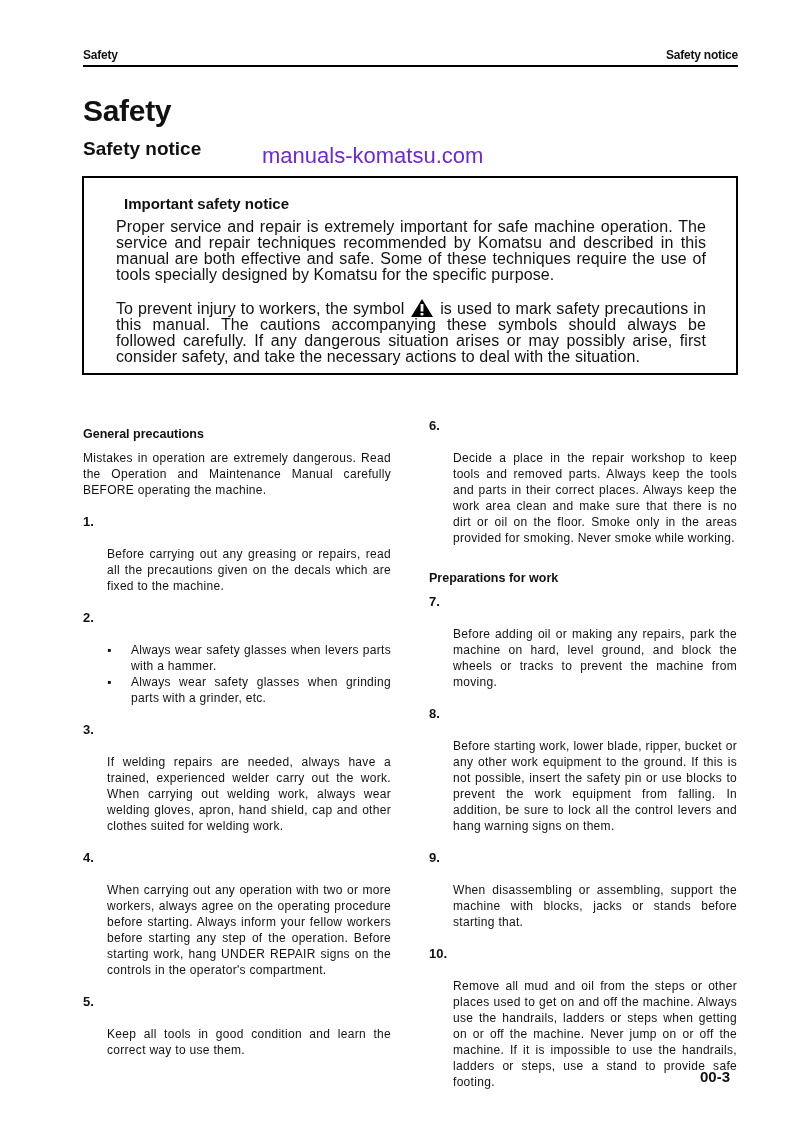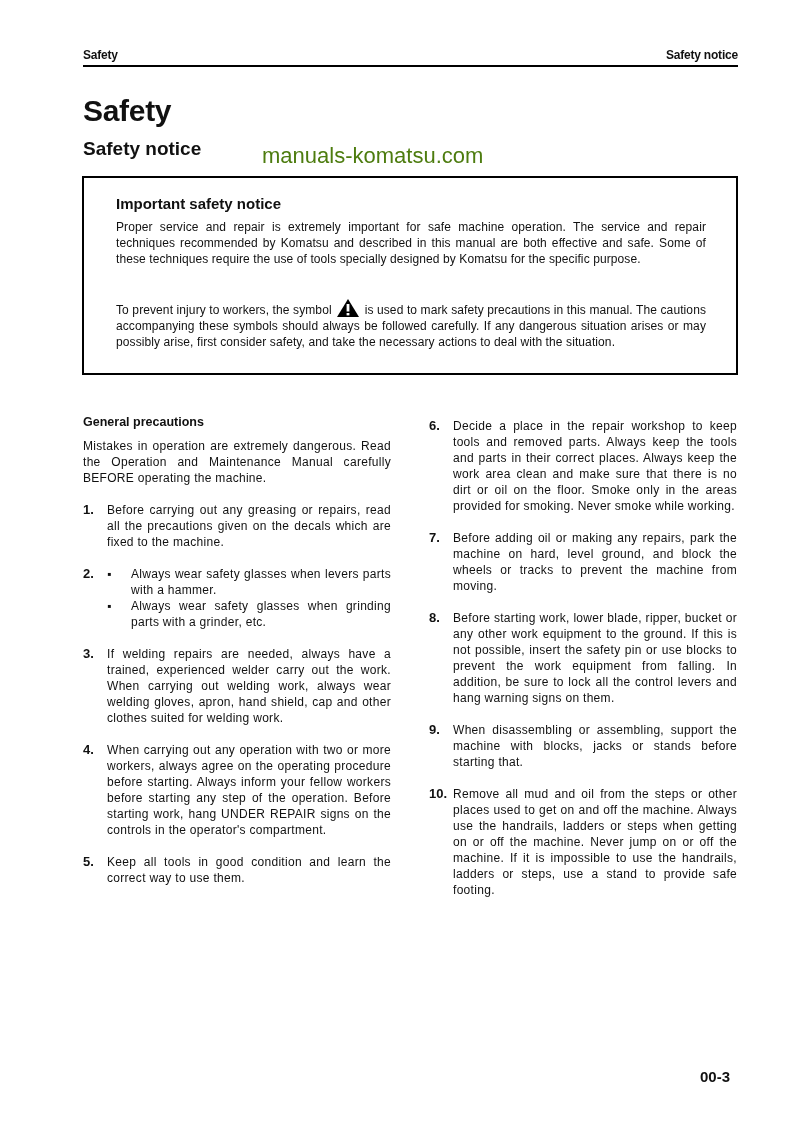--- a/index.html
+++ b/index.html
@@ -3,37 +3,37 @@
 <meta charset="utf-8">
 <style>
   html, body { margin: 0; padding: 0; background: #ffffff; }
   body { width: 793px; height: 1123px; position: relative; overflow: hidden;
          font-family: "Liberation Sans", sans-serif; color: #111; }
   .hdr { position: absolute; left: 83px; top: 48px; width: 655px; height: 17px;
          border-bottom: 2px solid #000; font-size: 12px; font-weight: bold;
          display: flex; justify-content: space-between; align-items: flex-start; letter-spacing: -0.2px; }
   .title { position: absolute; left: 83px; top: 94px; font-size: 30px; font-weight: bold; margin: 0; letter-spacing: -0.3px; }
   .subtitle { position: absolute; left: 83px; top: 138px; font-size: 19px; font-weight: bold; margin: 0; }
-  .watermark { position: absolute; left: 262px; top: 143px; font-size: 22px; color: #4d7c0f; }
+  .watermark { position: absolute; left: 262px; top: 143px; font-size: 22px; color: #6d28d9; }
   .notice { position: absolute; left: 82px; top: 176px; width: 652px; height: 195px;
             border: 2px solid #000; box-sizing: content-box; }
-  .notice h3 { position: absolute; left: 32px; top: 17px; margin: 0; font-size: 15px; font-weight: bold; }
-  .notice p { position: absolute; left: 32px; width: 590px; margin: 0; font-size: 12px; line-height: 16px;
+  .notice h3 { position: absolute; left: 40px; top: 17px; margin: 0; font-size: 15px; font-weight: bold; }
+  .notice p { position: absolute; left: 32px; width: 590px; margin: 0; font-size: 16px; line-height: 16px;
               text-align: justify; letter-spacing: 0.1px; }
   .notice p.p1 { top: 41px; }
   .notice p.p2 { top: 121px; }
   .warn { display: inline-block; vertical-align: -3px; width: 22px; height: 18px; margin: 0 2px; }
   .col { position: absolute; width: 308px; font-size: 12px; line-height: 16px; }
   .col-left { left: 83px; top: 410px; }
   .col-right { left: 429px; top: 418px; }
-  .sec-h { font-weight: bold; font-size: 12.5px; margin: 4px 0 8px 0; line-height: 16px; }
+  .sec-h { font-weight: bold; font-size: 12.5px; margin: 16px 0 8px 0; line-height: 16px; }
   .intro { text-align: justify; margin: 0 0 16px 0; letter-spacing: 0.3px; }
   .item { display: flex; margin: 0 0 16px 0; }
   .num { width: 24px; flex: 0 0 24px; font-weight: bold; font-size: 13px; }
-  .itxt { flex: 1; text-align: justify; letter-spacing: 0.3px; }
+  .itxt { flex: 1; text-align: justify; letter-spacing: 0.3px; margin-top: 32px; }
   .bullets { margin: 0; padding: 0; list-style: none; }
   .bullets li { display: flex; }
   .bdot { width: 24px; flex: 0 0 24px; }
   .btxt { flex: 1; text-align: justify; letter-spacing: 0.3px; }
   .prep-h { margin-top: 24px; }
   .pagenum { position: absolute; left: 700px; top: 1068px; font-size: 15px; font-weight: bold; text-align: center; }
 </style>
 </head>
 <body>
 
@@ -96,20 +96,21 @@
     <span class="itxt">Keep all tools in good condition and learn the correct way to use them.</span>
   </div>
 </div>
 
 <div class="col col-right">
   <div class="item">
     <span class="num">6.</span>
     <span class="itxt">Decide a place in the repair workshop to keep tools and removed parts. Always keep the tools and parts in their correct places. Always keep the work area clean and make sure that there is no dirt or oil on the floor. Smoke only in the areas provided for smoking. Never smoke while working.</span>
   </div>
 
+  <div class="sec-h prep-h">Preparations for work</div>
 
   <div class="item">
     <span class="num">7.</span>
     <span class="itxt">Before adding oil or making any repairs, park the machine on hard, level ground, and block the wheels or tracks to prevent the machine from moving.</span>
   </div>
 
   <div class="item">
     <span class="num">8.</span>
     <span class="itxt">Before starting work, lower blade, ripper, bucket or any other work equipment to the ground. If this is not possible, insert the safety pin or use blocks to prevent the work equipment from falling. In addition, be sure to lock all the control levers and hang warning signs on them.</span>
   </div>

